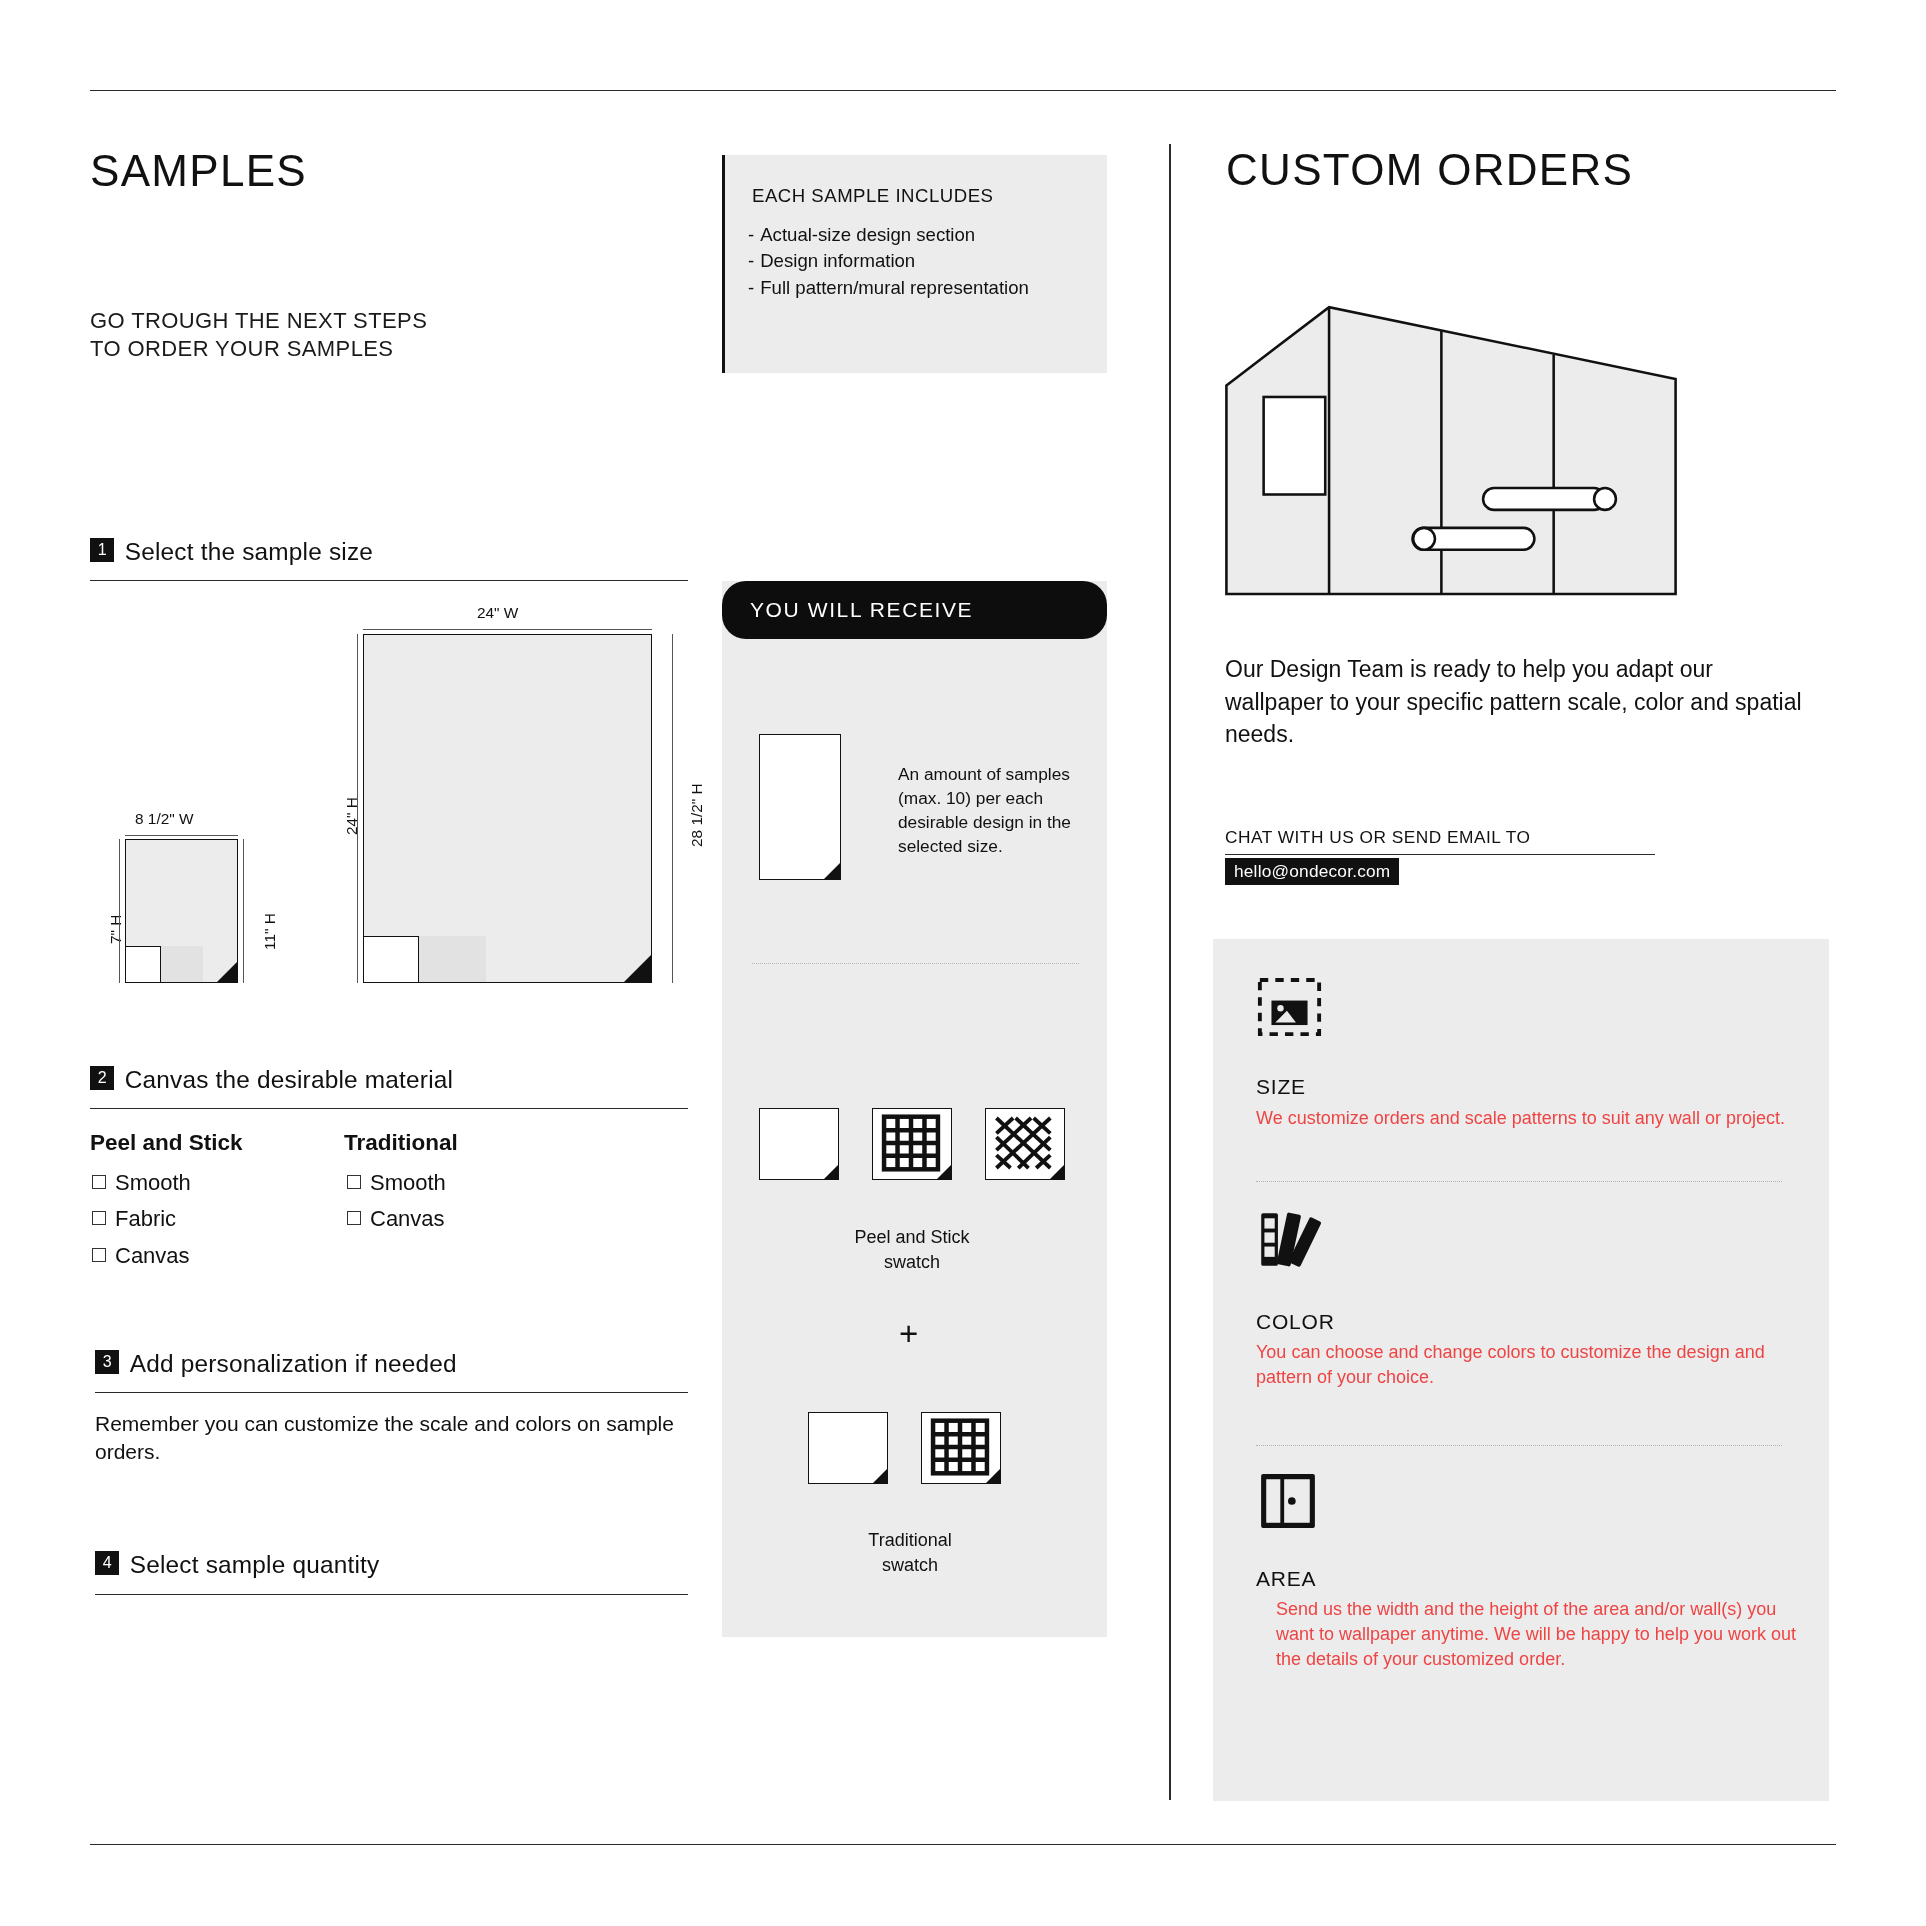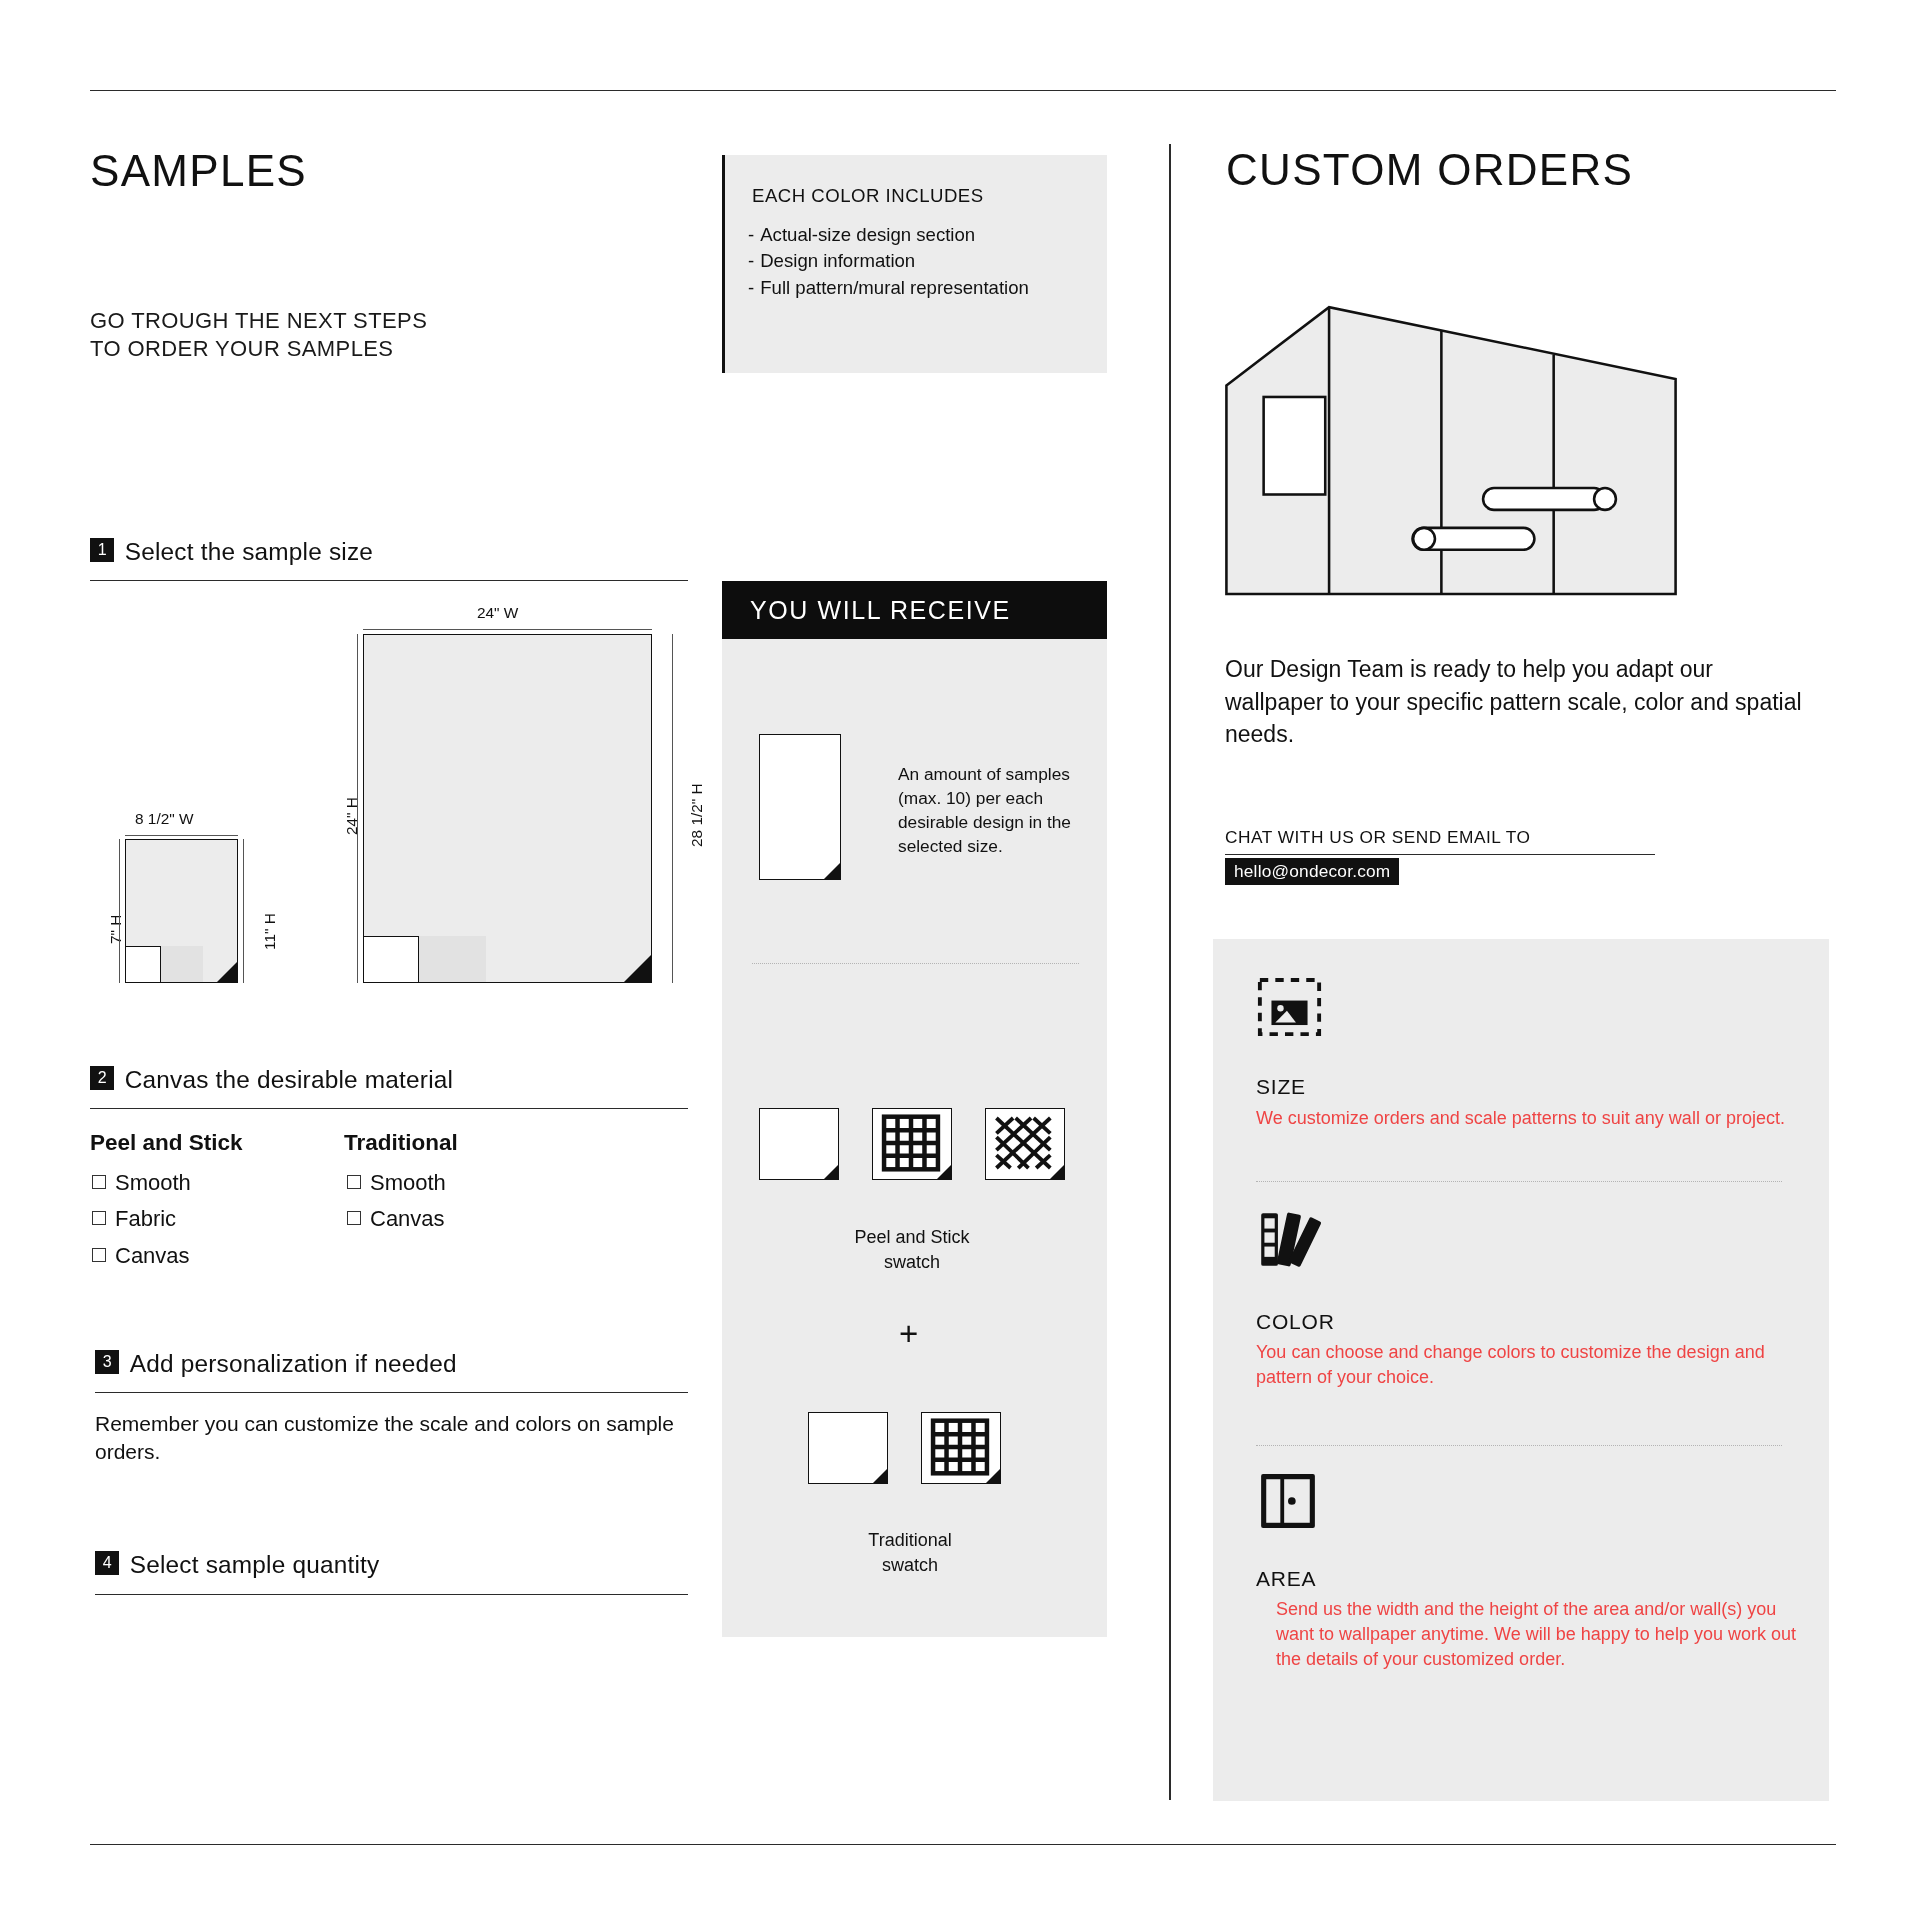--- a/index.html
+++ b/index.html
@@ -135,22 +135,23 @@
   }
 
   
   .ywr-panel {
     position: absolute; left: 722px; top: 581px; width: 385px; height: 1056px;
     background: #ececec;
   }
   .ywr-header {
     position: absolute; left: 722px; top: 581px; width: 385px; height: 58px;
     background: #0d0d0d; color: #fff;
-    font-size: 25px; letter-spacing: 1.6px; display: flex; align-items: center;
+    font-size: 21px; letter-spacing: 1.6px; display: flex; align-items: center;
     padding-left: 28px;
+    border-radius: 24px;
   }
   .ywr-swatch-big {
     position: absolute; left: 759px; top: 734px; width: 82px; height: 146px;
     background: #fff; border: 1.9px solid #111;
   }
   .ywr-swatch-big .tri {
     position: absolute; right: 0; bottom: 0; width: 0; height: 0;
     border-left: 16.7px solid transparent; border-bottom: 16.7px solid #111;
   }
   .ywr-text {
@@ -215,21 +216,21 @@
   <h1 class="samples-title">SAMPLES</h1>
 
   <div class="subtitle">
     <div>GO TROUGH THE NEXT STEPS</div>
     <div>TO ORDER YOUR SAMPLES</div>
   </div>
 
   <div class="includes-box">
     <div class="accent"></div>
   </div>
-  <div class="includes-title">EACH COLOR INCLUDES</div>
+  <div class="includes-title">EACH SAMPLE INCLUDES</div>
   <div class="includes-list">
     <div class="li">
       <span class="dash">-</span>
       <span class="txt">Actual-size design section</span>
     </div>
     <div class="li">
       <span class="dash">-</span>
       <span class="txt">Design information</span>
     </div>
     <div class="li">

